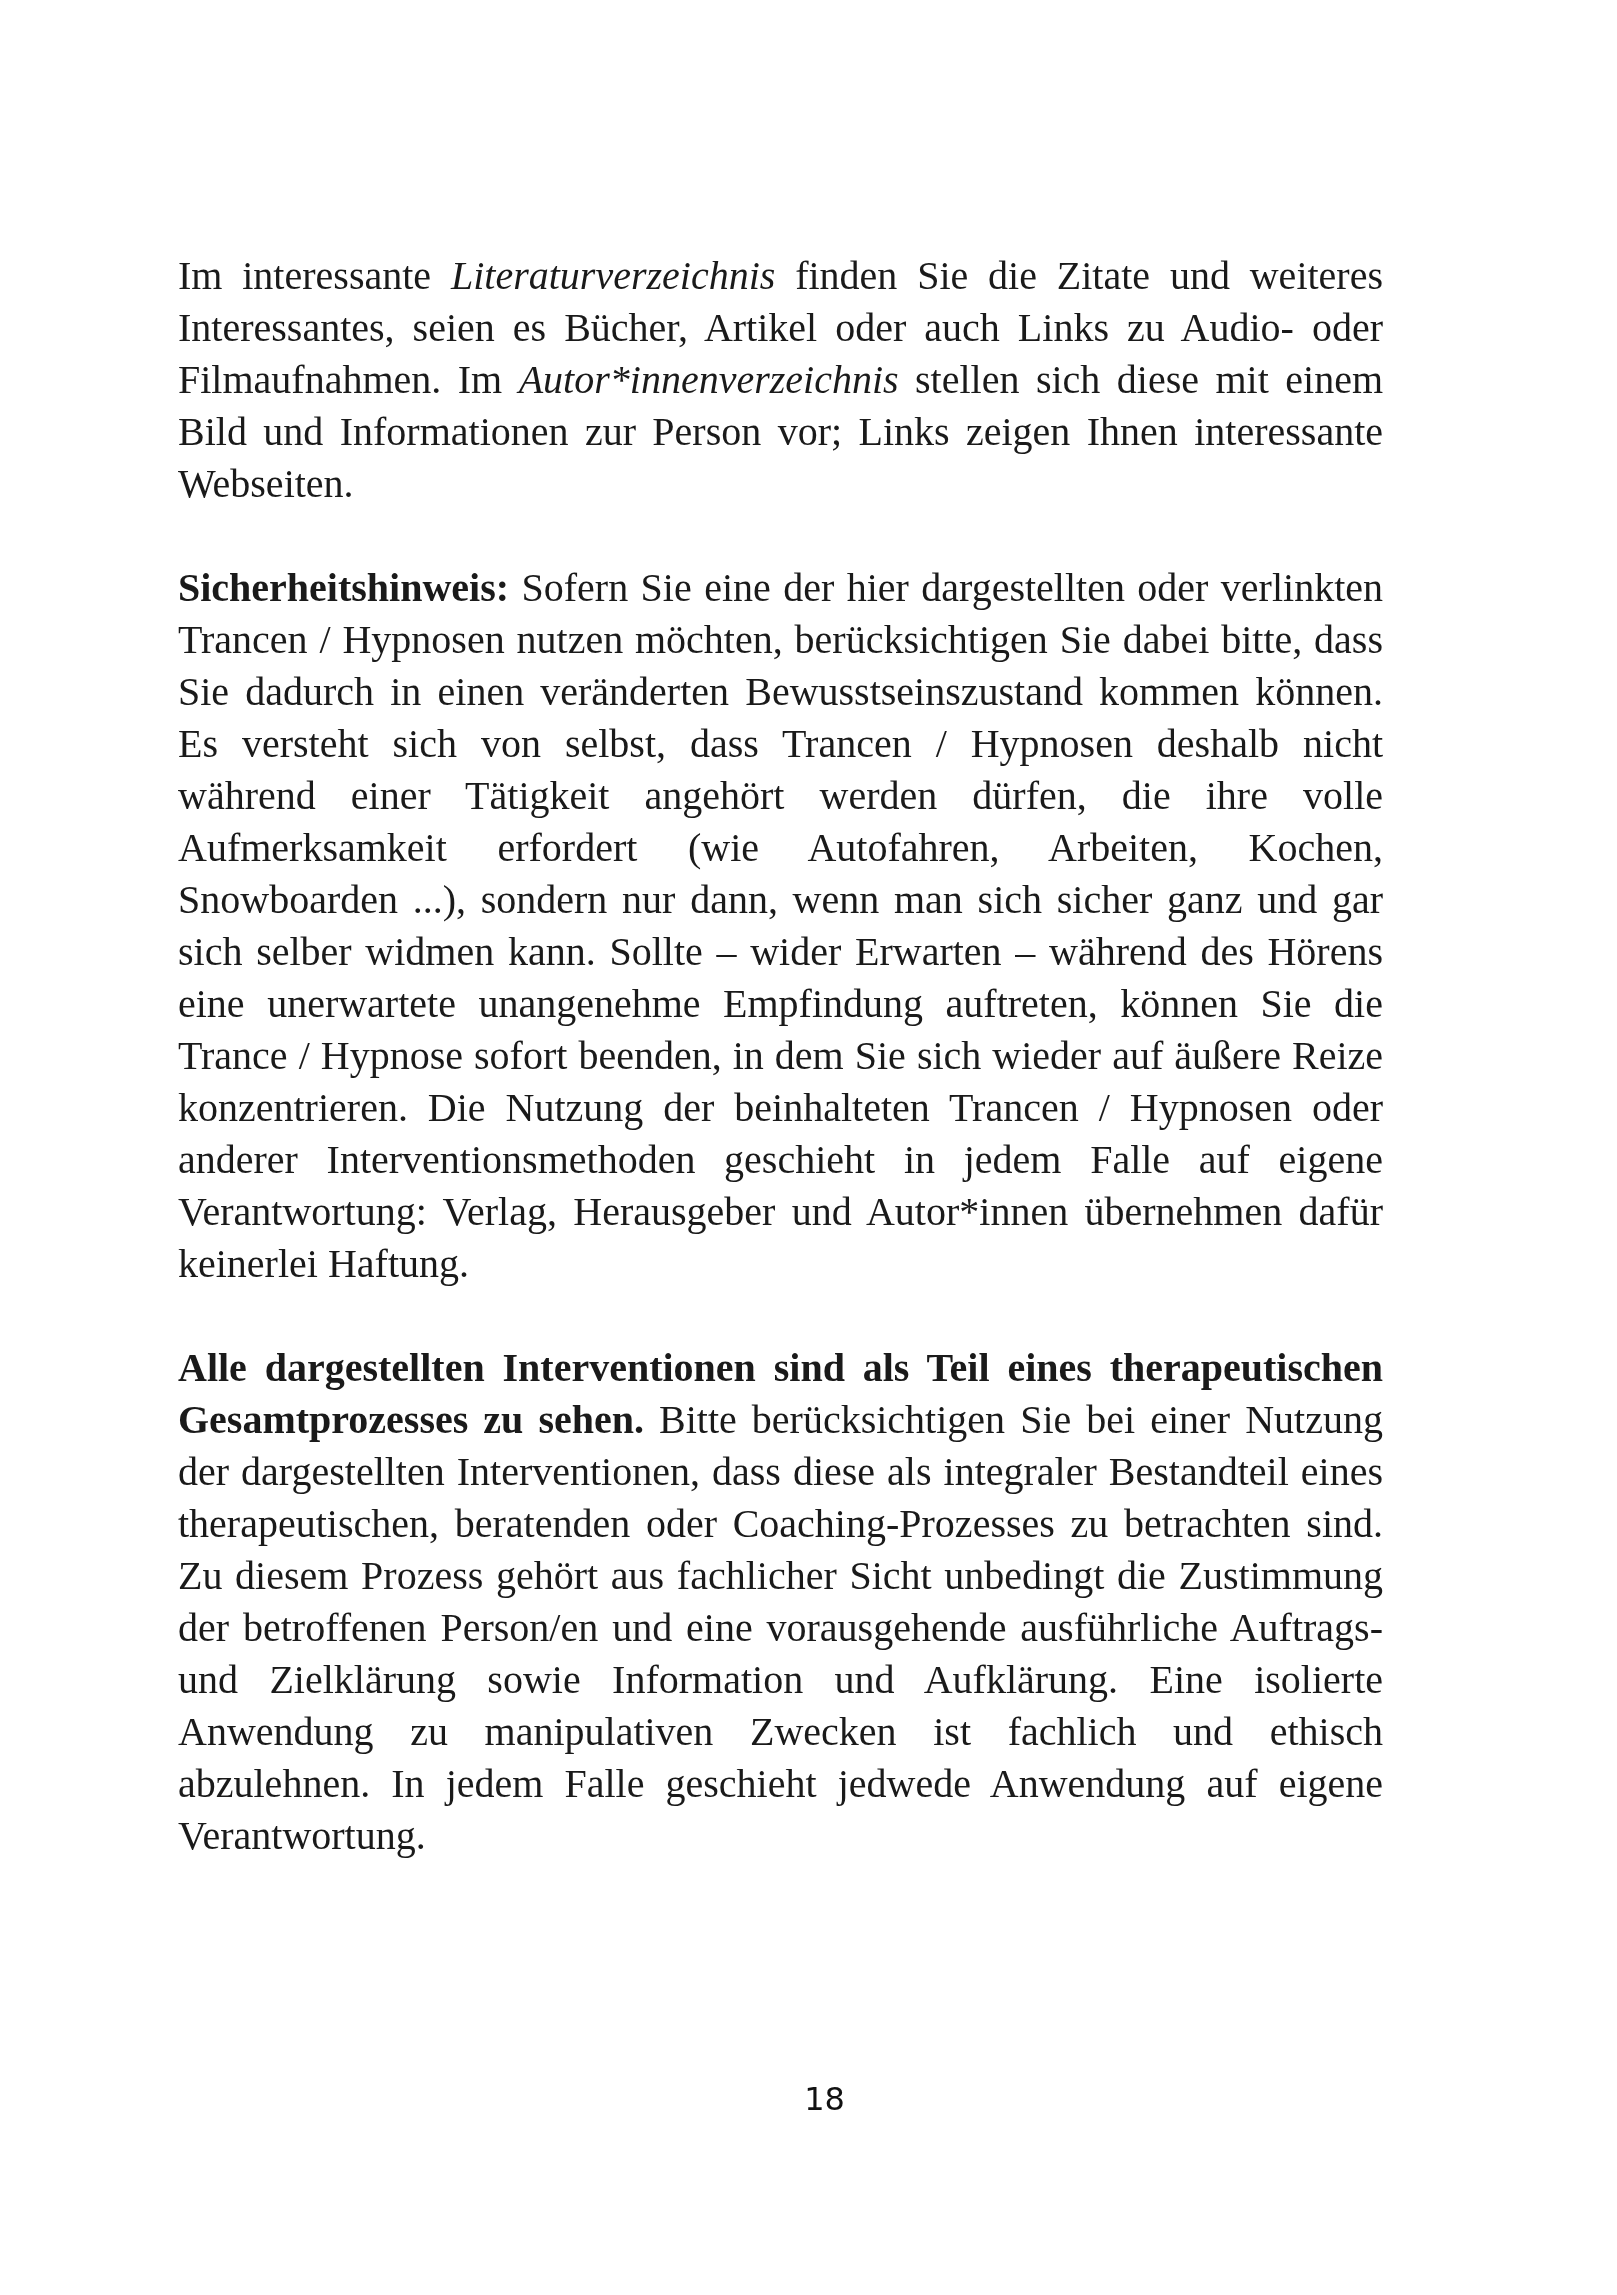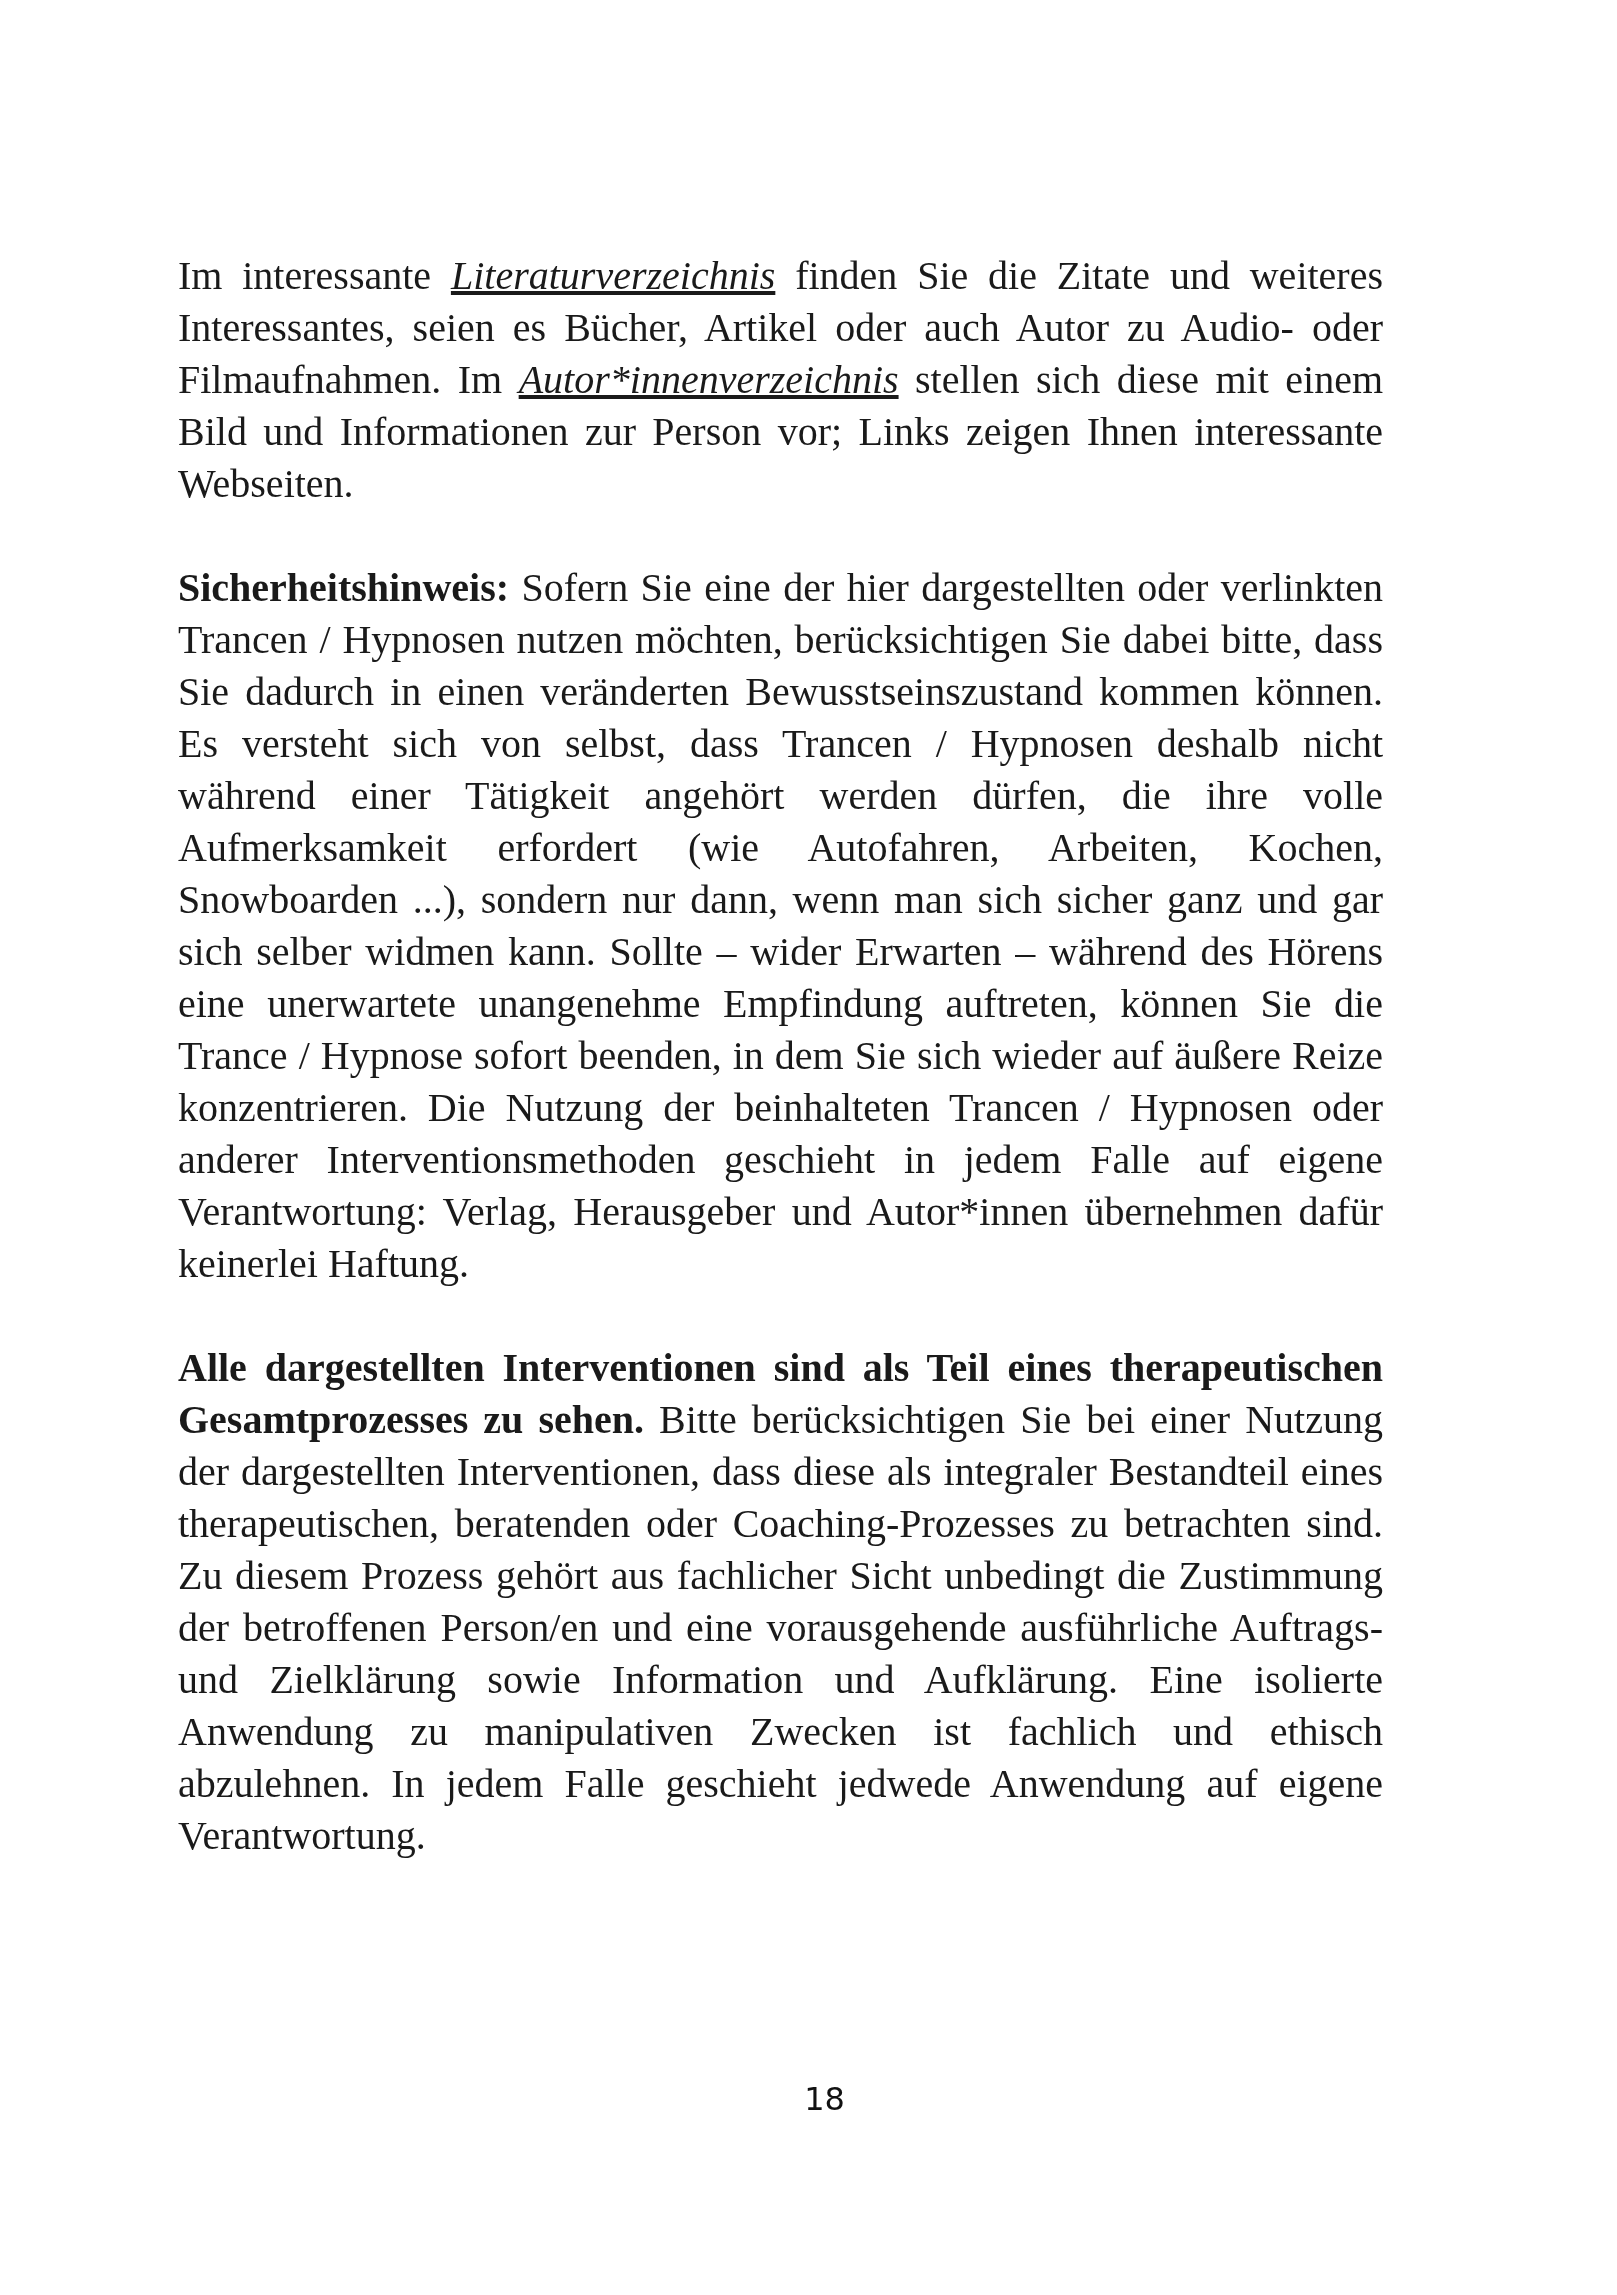--- a/index.html
+++ b/index.html
@@ -11,39 +11,39 @@
     width: 1205px;
     font-family: "Liberation Serif", "DejaVu Serif", serif;
     font-size: 40px;
     line-height: 52px;
     color: #1a1a1a;
     text-align: justify;
     hyphens: manual;
   }
   .para { margin: 0 0 52px 0; }
   .para.last { margin-bottom: 16px; }
-  .it { font-style: italic; text-decoration: underline; }
+  .it { font-style: italic; }
   .b { font-weight: bold; }
   .page-number {
     position: absolute;
     left: 0; right: 0;
     top: 2080px;
     text-align: center;
     font-family: "DejaVu Sans", "Liberation Sans", sans-serif;
     font-size: 32px;
     color: #111111;
     margin-left: 31px;
   }
 </style>
 </head>
 <body>
 
 <div class="page">
   <p class="para">
-    <span>Im interessante </span><span class="it">Literaturverzeichnis</span><span> finden Sie die Zitate und weiteres Interessantes, seien es Bücher, Artikel oder auch Autor zu Audio- oder Filmaufnahmen. Im </span><span class="it">Autor*innenverzeichnis</span><span> stellen sich diese mit einem Bild und Informationen zur Person vor; Links zeigen Ihnen interessante Webseiten.</span>
+    <span>Im interessante </span><span class="it">Literaturverzeichnis</span><span> finden Sie die Zitate und weiteres Interessantes, seien es Bücher, Artikel oder auch Links zu Audio- oder Filmaufnahmen. Im </span><span class="it">Autor*innenverzeichnis</span><span> stellen sich diese mit einem Bild und Informationen zur Person vor; Links zeigen Ihnen interessante Webseiten.</span>
   </p>
   <p class="para">
     <span class="b">Sicherheitshinweis:</span><span> Sofern Sie eine der hier dargestellten oder verlinkten Trancen / Hypnosen nutzen möchten, berücksichtigen Sie dabei bitte, dass Sie dadurch in einen veränderten Bewusstseinszustand kommen können. Es versteht sich von selbst, dass Trancen / Hypnosen deshalb nicht während einer Tätigkeit angehört werden dürfen, die ihre volle Aufmerksamkeit erfordert (wie Autofahren, Arbeiten, Kochen, Snowboarden ...), sondern nur dann, wenn man sich sicher ganz und gar sich selber widmen kann. Sollte – wider Erwarten – während des Hörens eine unerwartete unangenehme Empfindung auftreten, können Sie die Trance / Hypnose sofort beenden, in dem Sie sich wieder auf äußere Reize konzentrieren. Die Nutzung der beinhalteten Trancen / Hypnosen oder anderer Interventionsmethoden geschieht in jedem Falle auf eigene Verantwortung: Verlag, Herausgeber und Autor*innen übernehmen dafür keinerlei Haftung.</span>
   </p>
   <p class="para last">
     <span class="b">Alle dargestellten Interventionen sind als Teil eines therapeutischen Gesamtprozesses zu sehen.</span><span> Bitte berücksichtigen Sie bei einer Nutzung der dargestellten Interventionen, dass diese als integraler Bestandteil eines therapeutischen, beratenden oder Coaching-Prozesses zu betrachten sind. Zu diesem Prozess gehört aus fachlicher Sicht unbedingt die Zustimmung der betroffenen Person/en und eine vorausgehende ausführliche Auftrags- und Zielklärung sowie Information und Aufklärung. Eine isolierte Anwendung zu manipulativen Zwecken ist fachlich und ethisch abzulehnen. In jedem Falle geschieht jedwede Anwendung auf eigene Verantwortung.</span>
   </p>
 </div>
 
 <div class="page-number">18</div>

